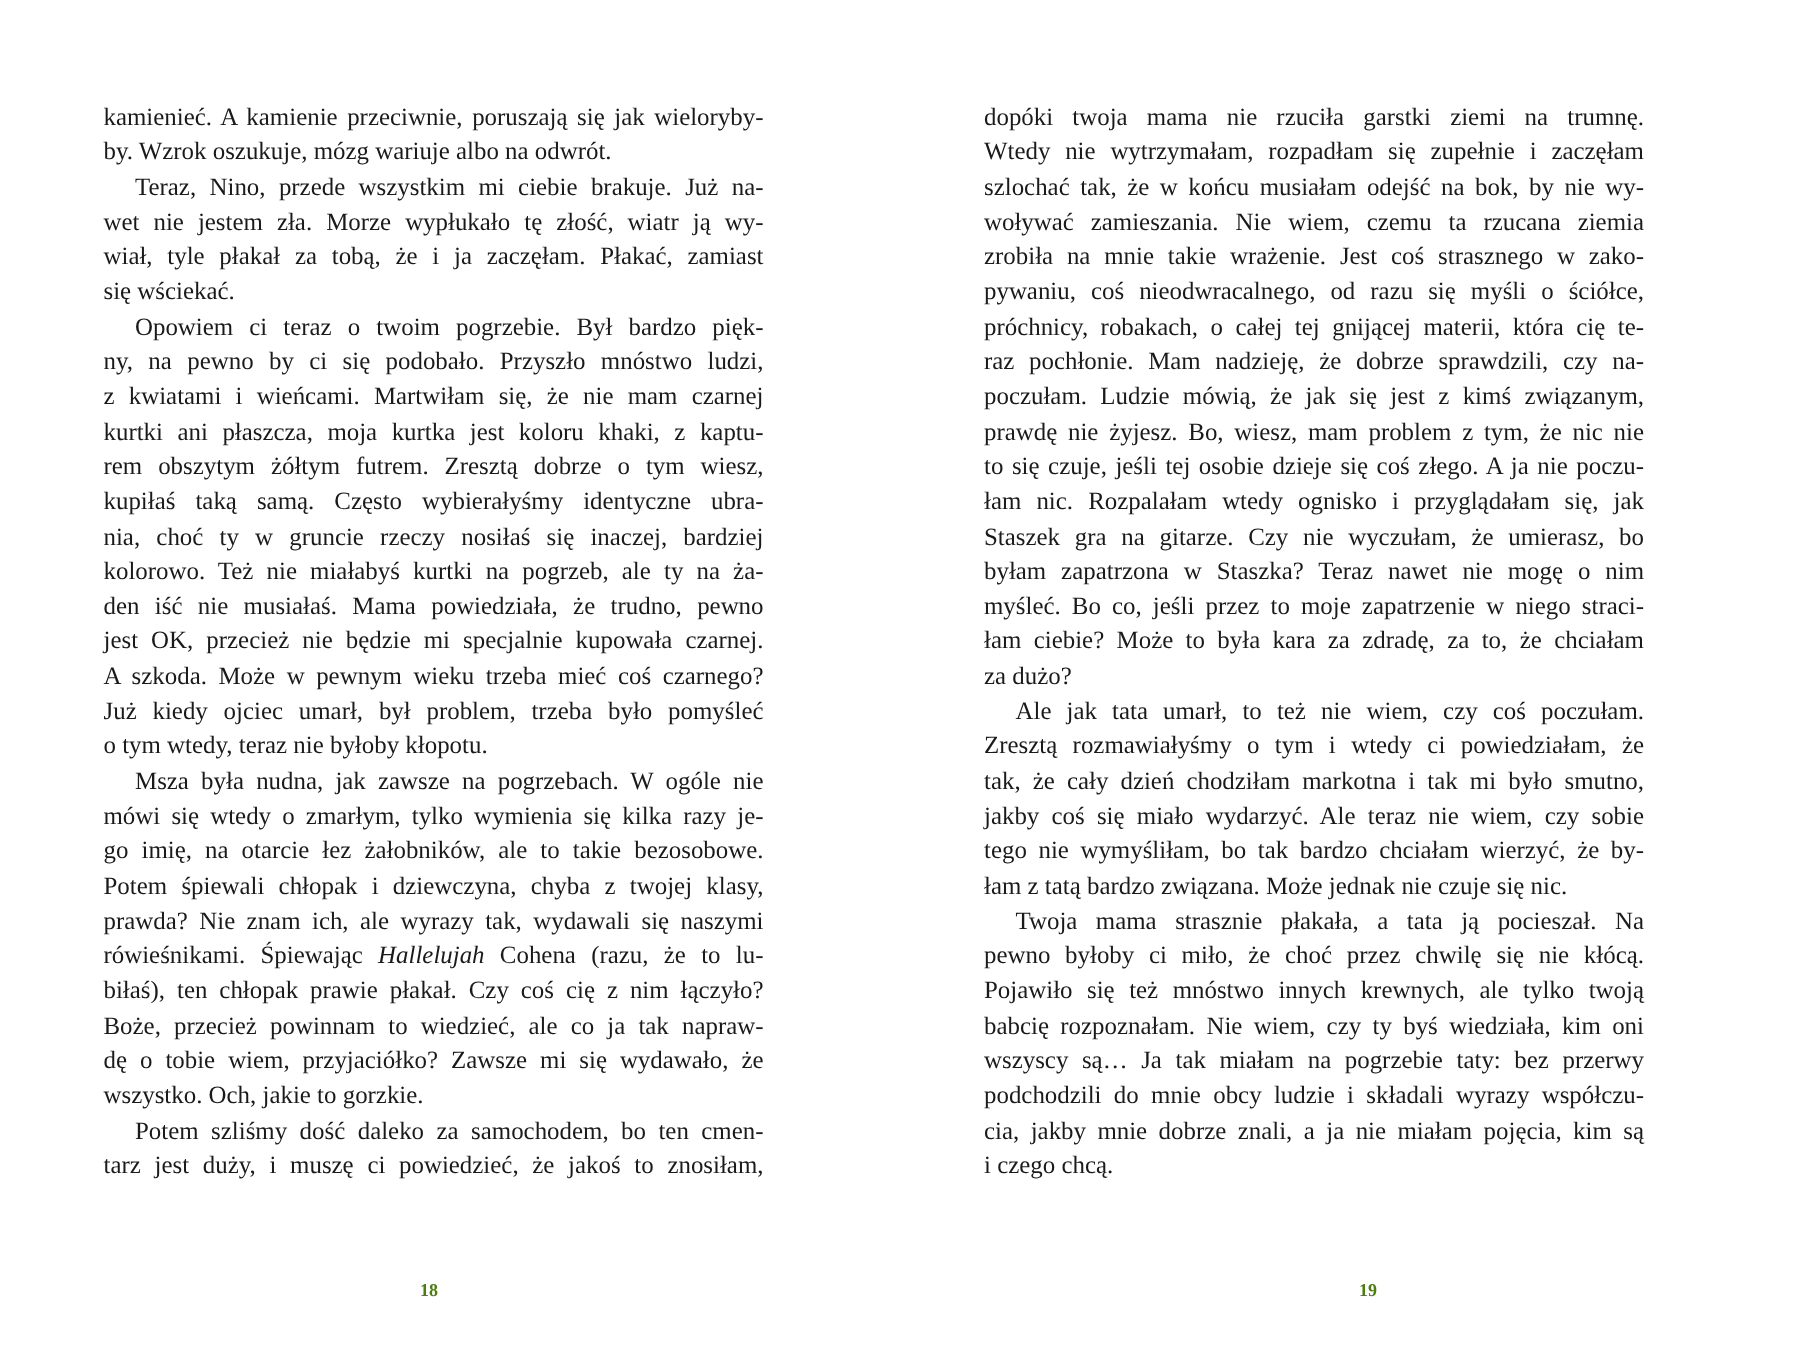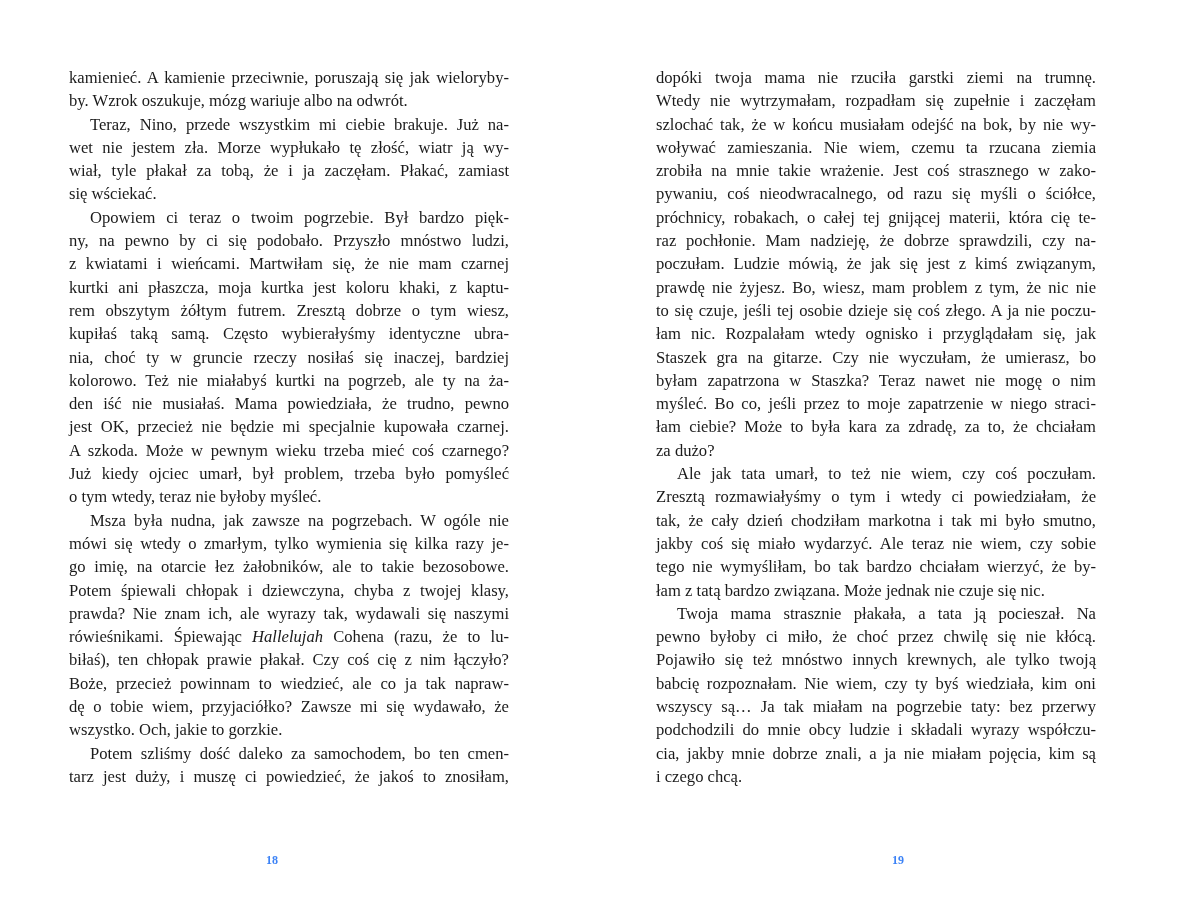--- a/index.html
+++ b/index.html
@@ -21,22 +21,23 @@
     }
     .line.last { text-align-last: left; }
     .line.indent { text-indent: 21px; }
     .line i { font-style: italic; margin-top: 21px; }
     .folio {
       position: absolute;
       top: 853px;
       font-family: "Liberation Serif", "DejaVu Serif", serif;
       font-size: 12px;
       font-weight: bold;
-      color: #3b82f6;
+      color: #4d7c0f;
       width: 40px;
+      text-align: center;
     }
     .folio.left { left: 266px; }
     .folio.right { left: 892px; }
   </style>
 </head>
 <body>
 
 <div class="spread">
   <div class="page left" id="left-page">
       <div class="line">kamienieć. A kamienie przeciwnie, poruszają się jak wieloryby-</div>
@@ -50,21 +51,21 @@
       <div class="line">z kwiatami i wieńcami. Martwiłam się, że nie mam czarnej</div>
       <div class="line">kurtki ani płaszcza, moja kurtka jest koloru khaki, z kaptu-</div>
       <div class="line">rem obszytym żółtym futrem. Zresztą dobrze o tym wiesz,</div>
       <div class="line">kupiłaś taką samą. Często wybierałyśmy identyczne ubra-</div>
       <div class="line">nia, choć ty w gruncie rzeczy nosiłaś się inaczej, bardziej</div>
       <div class="line">kolorowo. Też nie miałabyś kurtki na pogrzeb, ale ty na ża-</div>
       <div class="line">den iść nie musiałaś. Mama powiedziała, że trudno, pewno</div>
       <div class="line">jest OK, przecież nie będzie mi specjalnie kupowała czarnej.</div>
       <div class="line">A szkoda. Może w pewnym wieku trzeba mieć coś czarnego?</div>
       <div class="line">Już kiedy ojciec umarł, był problem, trzeba było pomyśleć</div>
-      <div class="line last">o tym wtedy, teraz nie byłoby myśleć.</div>
+      <div class="line last">o tym wtedy, teraz nie byłoby kłopotu.</div>
       <div class="line indent">Msza była nudna, jak zawsze na pogrzebach. W ogóle nie</div>
       <div class="line">mówi się wtedy o zmarłym, tylko wymienia się kilka razy je-</div>
       <div class="line">go imię, na otarcie łez żałobników, ale to takie bezosobowe.</div>
       <div class="line">Potem śpiewali chłopak i dziewczyna, chyba z twojej klasy,</div>
       <div class="line">prawda? Nie znam ich, ale wyrazy tak, wydawali się naszymi</div>
       <div class="line"><span>rówieśnikami. Śpiewając </span><i>Hallelujah</i><span> Cohena (razu, że to lu-</span></div>
       <div class="line">biłaś), ten chłopak prawie płakał. Czy coś cię z nim łączyło?</div>
       <div class="line">Boże, przecież powinnam to wiedzieć, ale co ja tak napraw-</div>
       <div class="line">dę o tobie wiem, przyjaciółko? Zawsze mi się wydawało, że</div>
       <div class="line last">wszystko. Och, jakie to gorzkie.</div>

